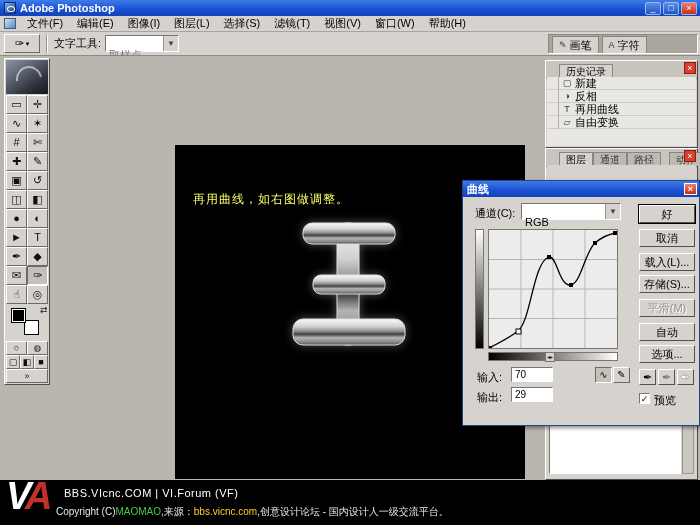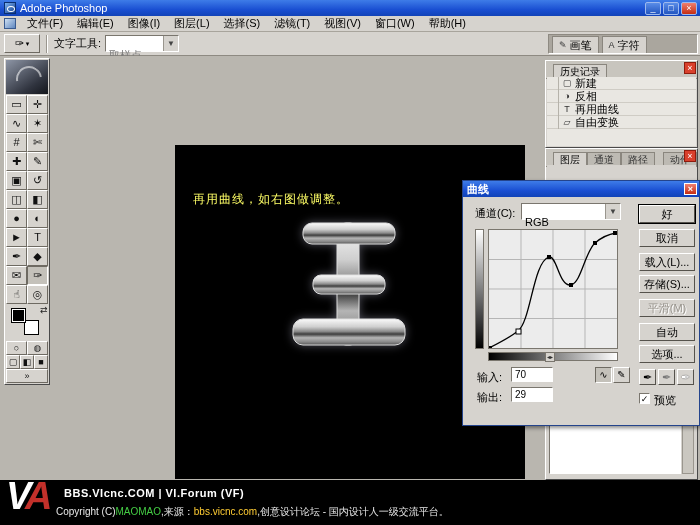--- a/index.html
+++ b/index.html
@@ -9,21 +9,21 @@
 .abs{position:absolute}
 .bevel-out{border:1px solid;border-color:#ffffff #6e6a62 #6e6a62 #ffffff}
 
 
 #titlebar{left:0;top:0;width:700px;height:16px;display:flex;align-items:center;
   background:linear-gradient(180deg,#3e7ce8,#1a4fd2 60%,#1143b8);color:#fff}
 #app-icon{width:12px;height:12px;margin:0 4px;position:relative;flex:0 0 auto;
   background:linear-gradient(135deg,#7db3f0,#123d8e);border:1px solid #0a2f70}
 #app-icon::after{content:"";position:absolute;left:2px;top:3px;width:6px;height:4px;
   border:1px solid #fff;border-radius:50%}
-.title-text{font-weight:normal;white-space:nowrap}
+.title-text{font-weight:bold;white-space:nowrap}
 .doc-text{color:#ffb0ae;font-weight:bold;margin-left:4px;white-space:nowrap}
 #win-buttons{margin-left:auto;display:flex;gap:2px;padding-right:3px}
 .winbtn{width:16px;height:13px;font-size:9px;line-height:11px;text-align:center;color:#fff;
   background:linear-gradient(#5a8de8,#2255c0);border:1px solid #9db9ee;border-radius:2px;cursor:default}
 .winbtn.close{background:linear-gradient(#ef8070,#c52d12)}
 
 
 #menubar{left:0;top:16px;width:700px;height:16px;background:#d6d3ce;
   border-bottom:1px solid #a8a49c;display:flex;align-items:center}
 #doc-icon{width:12px;height:11px;margin:0 4px;flex:0 0 auto;
@@ -72,21 +72,21 @@
 
 
 #canvas{left:175px;top:89px;width:350px;height:334px;background:#000;position:absolute}
 #canvas-note{position:absolute;left:18px;top:46px;color:#ffff66;font-size:12px;letter-spacing:1px;white-space:nowrap}
 #wang-svg{position:absolute;left:112px;top:70px;filter:drop-shadow(0 0 5px rgba(225,225,255,.35))}
 .sr{position:absolute;opacity:0;pointer-events:none;font-size:2px}
 
 
 .panel{background:#d6d3ce;border:1px solid;border-color:#fff #4a4a4a #4a4a4a #fff;position:absolute}
 .pal-header{height:18px;background:#c8c5be;border-bottom:1px solid #908c84;
-  position:relative;display:flex;align-items:flex-end;padding-left:7px}
+  position:relative;display:flex;align-items:flex-end;padding-left:13px}
 .pal-tab{height:14px;line-height:13px;padding:0 6px;background:#d6d3ce;
   border:1px solid #8a867e;border-bottom:none;font-size:10px;white-space:nowrap}
 .pal-tab.back{background:#bdbab3;color:#333}
 .pal-close{position:absolute;right:1px;top:1px;width:12px;height:12px;background:#d9402c;color:#fff;
   font-size:9px;line-height:10px;text-align:center;border:1px solid #8e1b0d}
 #history-panel{left:545px;top:4px;width:153px;height:88px}
 .hist-list{position:absolute;left:1px;right:1px;top:16px;bottom:1px;background:#e9e7e2;overflow:hidden}
 .hist-row{height:13px;display:flex;align-items:center;border-bottom:1px solid #cfccc5}
 .hist-check{width:12px;height:13px;border-right:1px solid #b5b2aa;flex:0 0 auto}
 .hist-icon{width:16px;text-align:center;font-size:9px;color:#333;flex:0 0 auto}
@@ -129,21 +129,21 @@
   background:#d6d3ce;border:1px solid;border-color:#fff #55524c #55524c #fff}
 .dropper.dk{color:#000}.dropper.md{color:#7a7a7a}.dropper.lt{color:#fff;text-shadow:0 0 1px #000}
 .chk{position:absolute;width:11px;height:11px;background:#fff;border:1px solid;
   border-color:#7a766e #fff #fff #7a766e;font-size:9px;line-height:10px;text-align:center}
 
 
 #footer{left:0;top:480px;width:700px;height:45px;background:#000;color:#e8e8e8;position:absolute}
 #logo{left:6px;top:2px;width:56px;height:40px;position:absolute;font-style:italic;font-weight:bold}
 .logo-v{position:absolute;left:0;top:-7px;font-size:38px;color:#fff}
 .logo-a{position:absolute;left:19px;top:-7px;font-size:38px;color:#c2302a}
-#f-line1{position:absolute;left:64px;top:7px;font-weight:bold;font-size:11px;color:#fff;letter-spacing:.5px;white-space:nowrap}
+#f-line1{position:absolute;left:64px;top:7px;font-weight:normal;font-size:11px;color:#fff;letter-spacing:.5px;white-space:nowrap}
 #f-line2{position:absolute;left:56px;top:25px;font-size:10px;white-space:nowrap}
 .seg-author{color:#44cc44}
 .seg-link{color:#ffcc33}
 </style>
 </head>
 <body>
 
 <div id="titlebar" class="abs">
   <div id="app-icon"></div>
   <span class="title-text">Adobe Photoshop</span>

